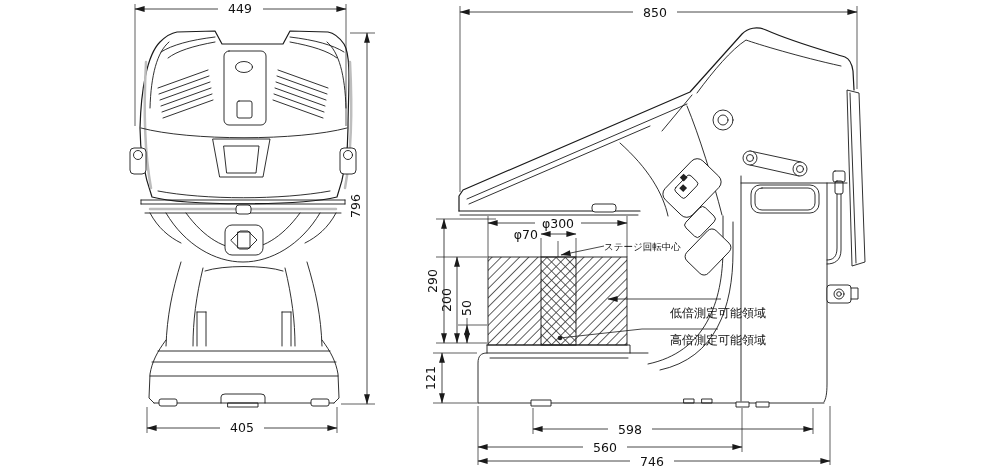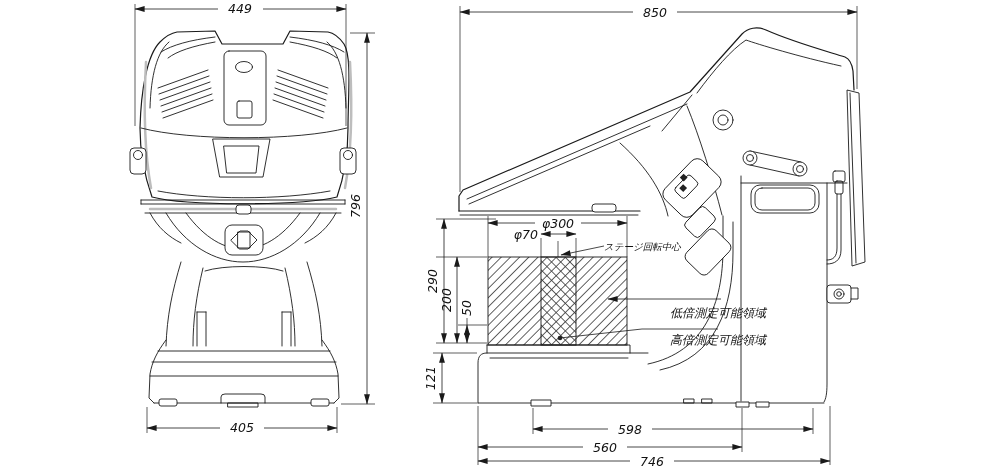--- a/index.html
+++ b/index.html
@@ -1,16 +1,16 @@
 <!DOCTYPE html>
 <html><head>
 <meta charset="utf-8">
 <style>
   html,body{margin:0;padding:0;background:#ffffff;}
-  #stage{position:relative;width:948px;height:472px;background:#fff;overflow:hidden;font-style:italic;}
+  #stage{position:relative;width:948px;height:472px;background:#fff;overflow:hidden;}
   svg{display:block;}
   .ol{fill:none;stroke:#1a1a1a;stroke-width:1.2;stroke-linejoin:round;stroke-linecap:round;}
   .dl{fill:none;stroke:#1a1a1a;stroke-width:0.9;stroke-linejoin:round;stroke-linecap:round;}
   .wh{fill:#ffffff;stroke:#1a1a1a;stroke-width:0.9;stroke-linejoin:round;}
   .dk{fill:#222222;stroke:none;}
   .dim{fill:none;stroke:#1a1a1a;stroke-width:0.8;}
   .ext{fill:none;stroke:#1a1a1a;stroke-width:0.7;}
   .sh{fill:none;stroke:#bdbdbd;stroke-width:2.5;stroke-linecap:round;}
   .bg{fill:#ffffff;stroke:none;}
   text{font-family:"DejaVu Sans","Liberation Sans",sans-serif;fill:#111111;}

